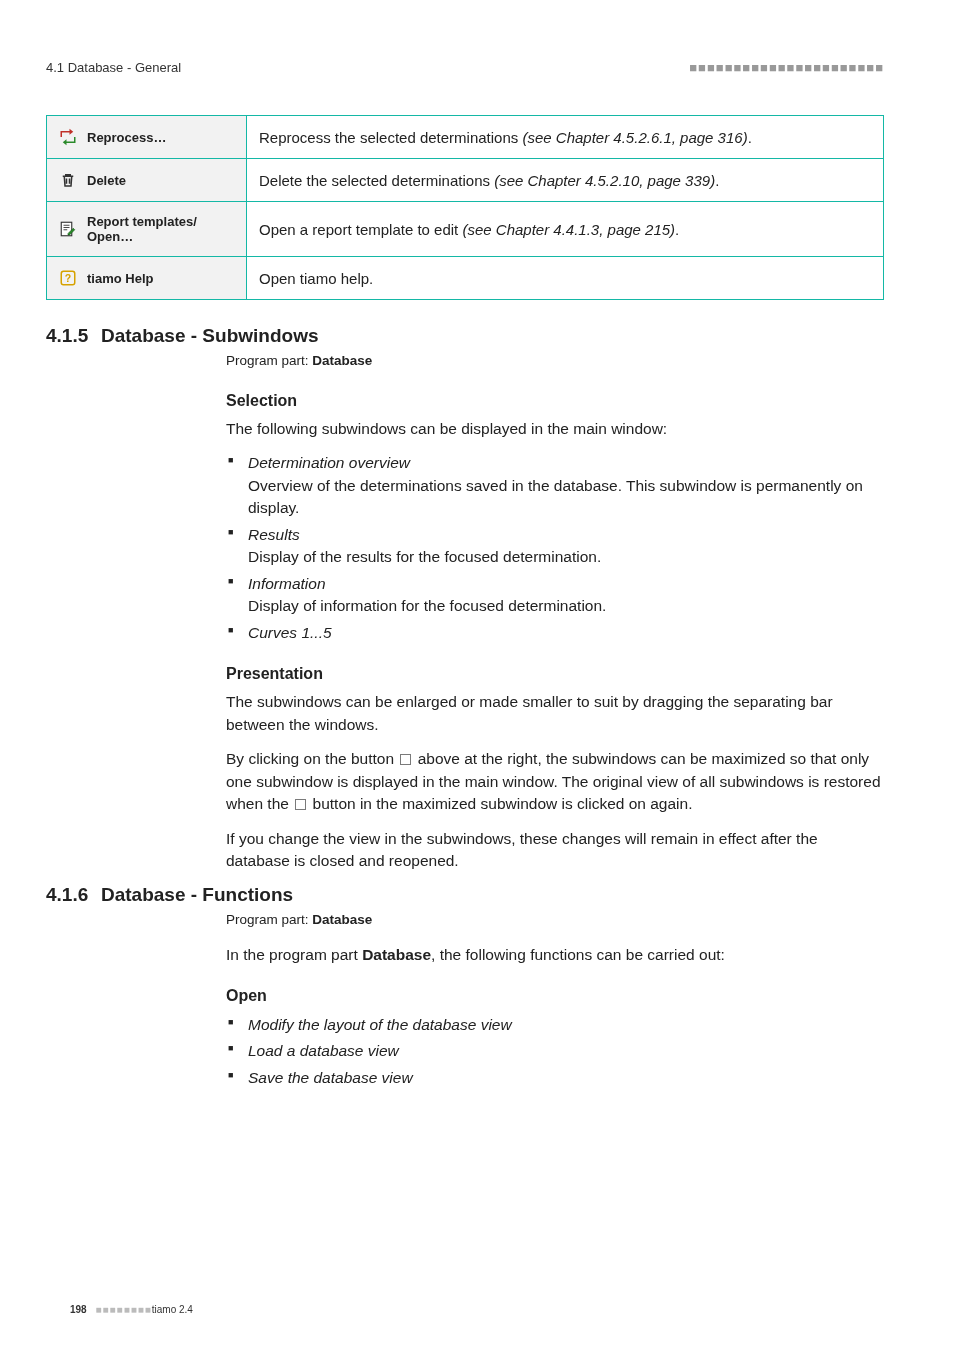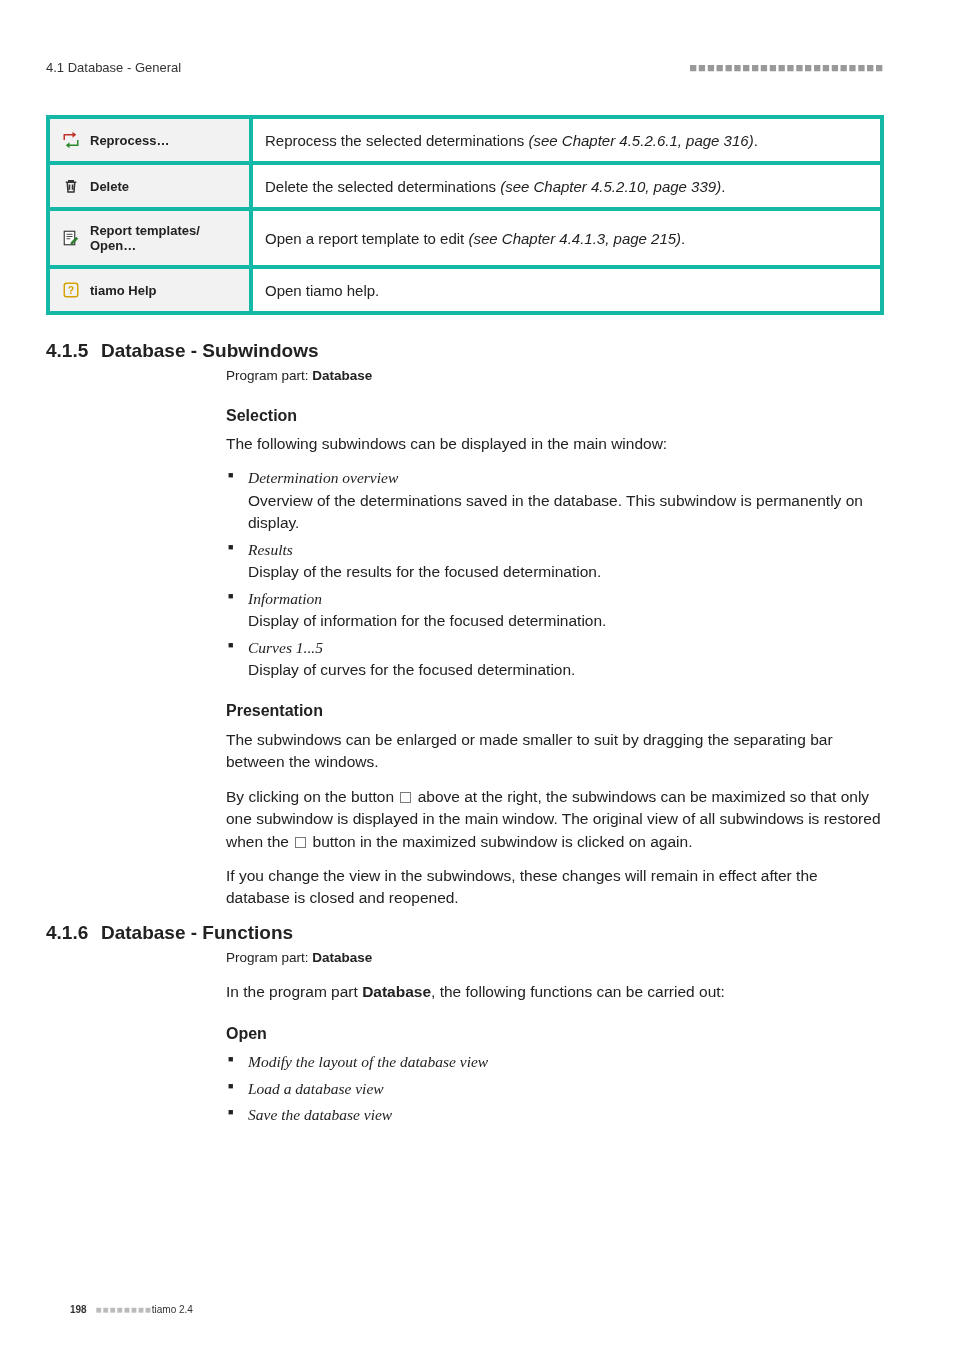--- a/index.html
+++ b/index.html
@@ -29,21 +29,21 @@
     color: #999;
     font-weight: bold;
   }
   table.cmd-table {
     width: 100%;
     border-collapse: collapse;
     margin-bottom: 25px;
     font-size: 15px;
   }
   table.cmd-table td {
-    border: 4px solid #14b8a6;
+    border: 1px solid #14b8a6;
     padding: 12px 12px;
     vertical-align: middle;
   }
   table.cmd-table td.icon-cell {
     width: 175px;
     background: #f2f2f2;
     font-weight: bold;
     font-size: 13px;
   }
   .icon-wrap {
@@ -91,21 +91,21 @@
     margin-bottom: 4px;
   }
   ul.sq > li::before {
     content: "■";
     position: absolute;
     left: -20px;
     top: 2px;
     font-size: 9px;
     color: #222;
   }
-  .li-title { font-style: italic; font-family: Liberation Serif, serif; }
+  .li-title { font-style: italic; }
   .inline-box {
     display: inline-block;
     width: 11px;
     height: 11px;
     border: 1.5px solid #7a7a7a;
     vertical-align: -1px;
     margin: 0 2px;
     box-sizing: border-box;
   }
   p { margin: 0 0 12px 0; }
@@ -226,21 +226,20 @@
       <li>
         <span class="li-title">Results</span><br>
         <span>Display of the results for the focused determination.</span>
       </li>
       <li>
         <span class="li-title">Information</span><br>
         <span>Display of information for the focused determination.</span>
       </li>
       <li>
         <span class="li-title">Curves 1...5</span><br>
-        <span>Display of curves for the focused determination.</span>
       </li>
     </ul>
 
     <div class="sub-h">Presentation</div>
     <p>The subwindows can be enlarged or made smaller to suit by dragging the separating bar between the windows.</p>
     <p>
       <span>By clicking on the button </span><span class="inline-box"></span><span> above at the right, the subwindows can be maximized so that only one subwindow is displayed in the main window. The original view of all subwindows is restored when the </span><span class="inline-box"></span><span> button in the maximized subwindow is clicked on again.</span>
     </p>
     <p>If you change the view in the subwindows, these changes will remain in effect after the database is closed and reopened.</p>
   </div>

